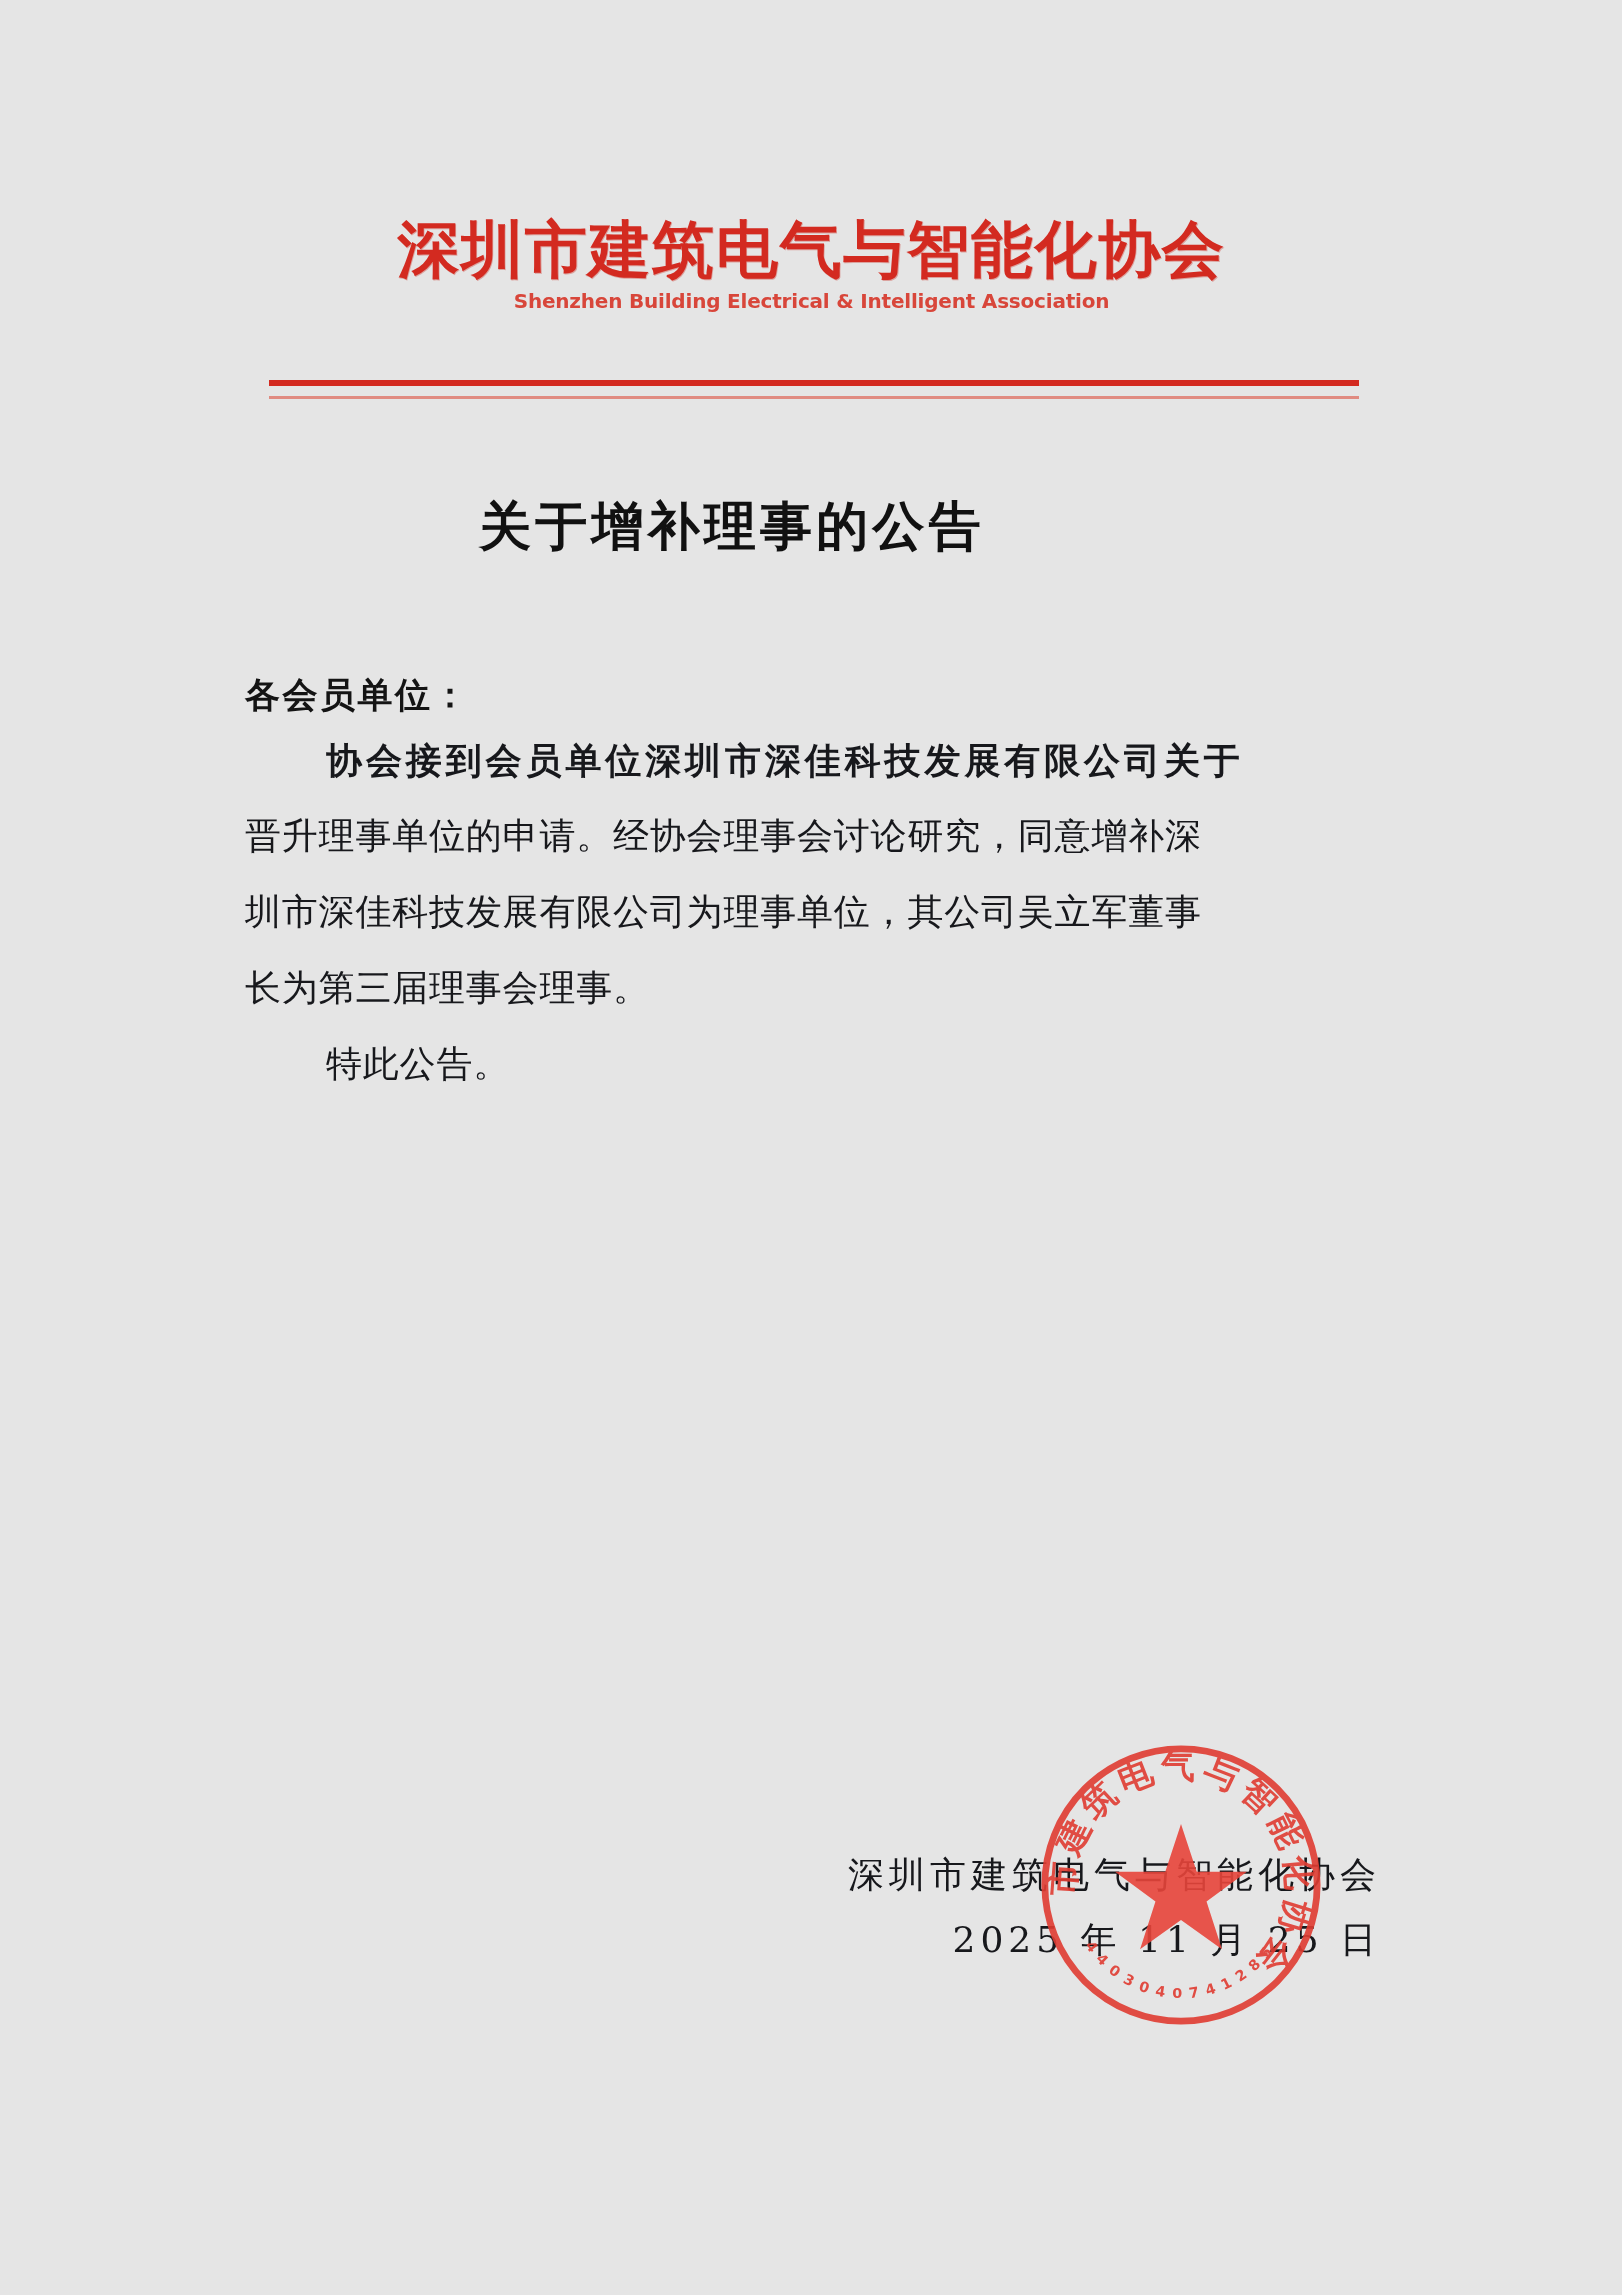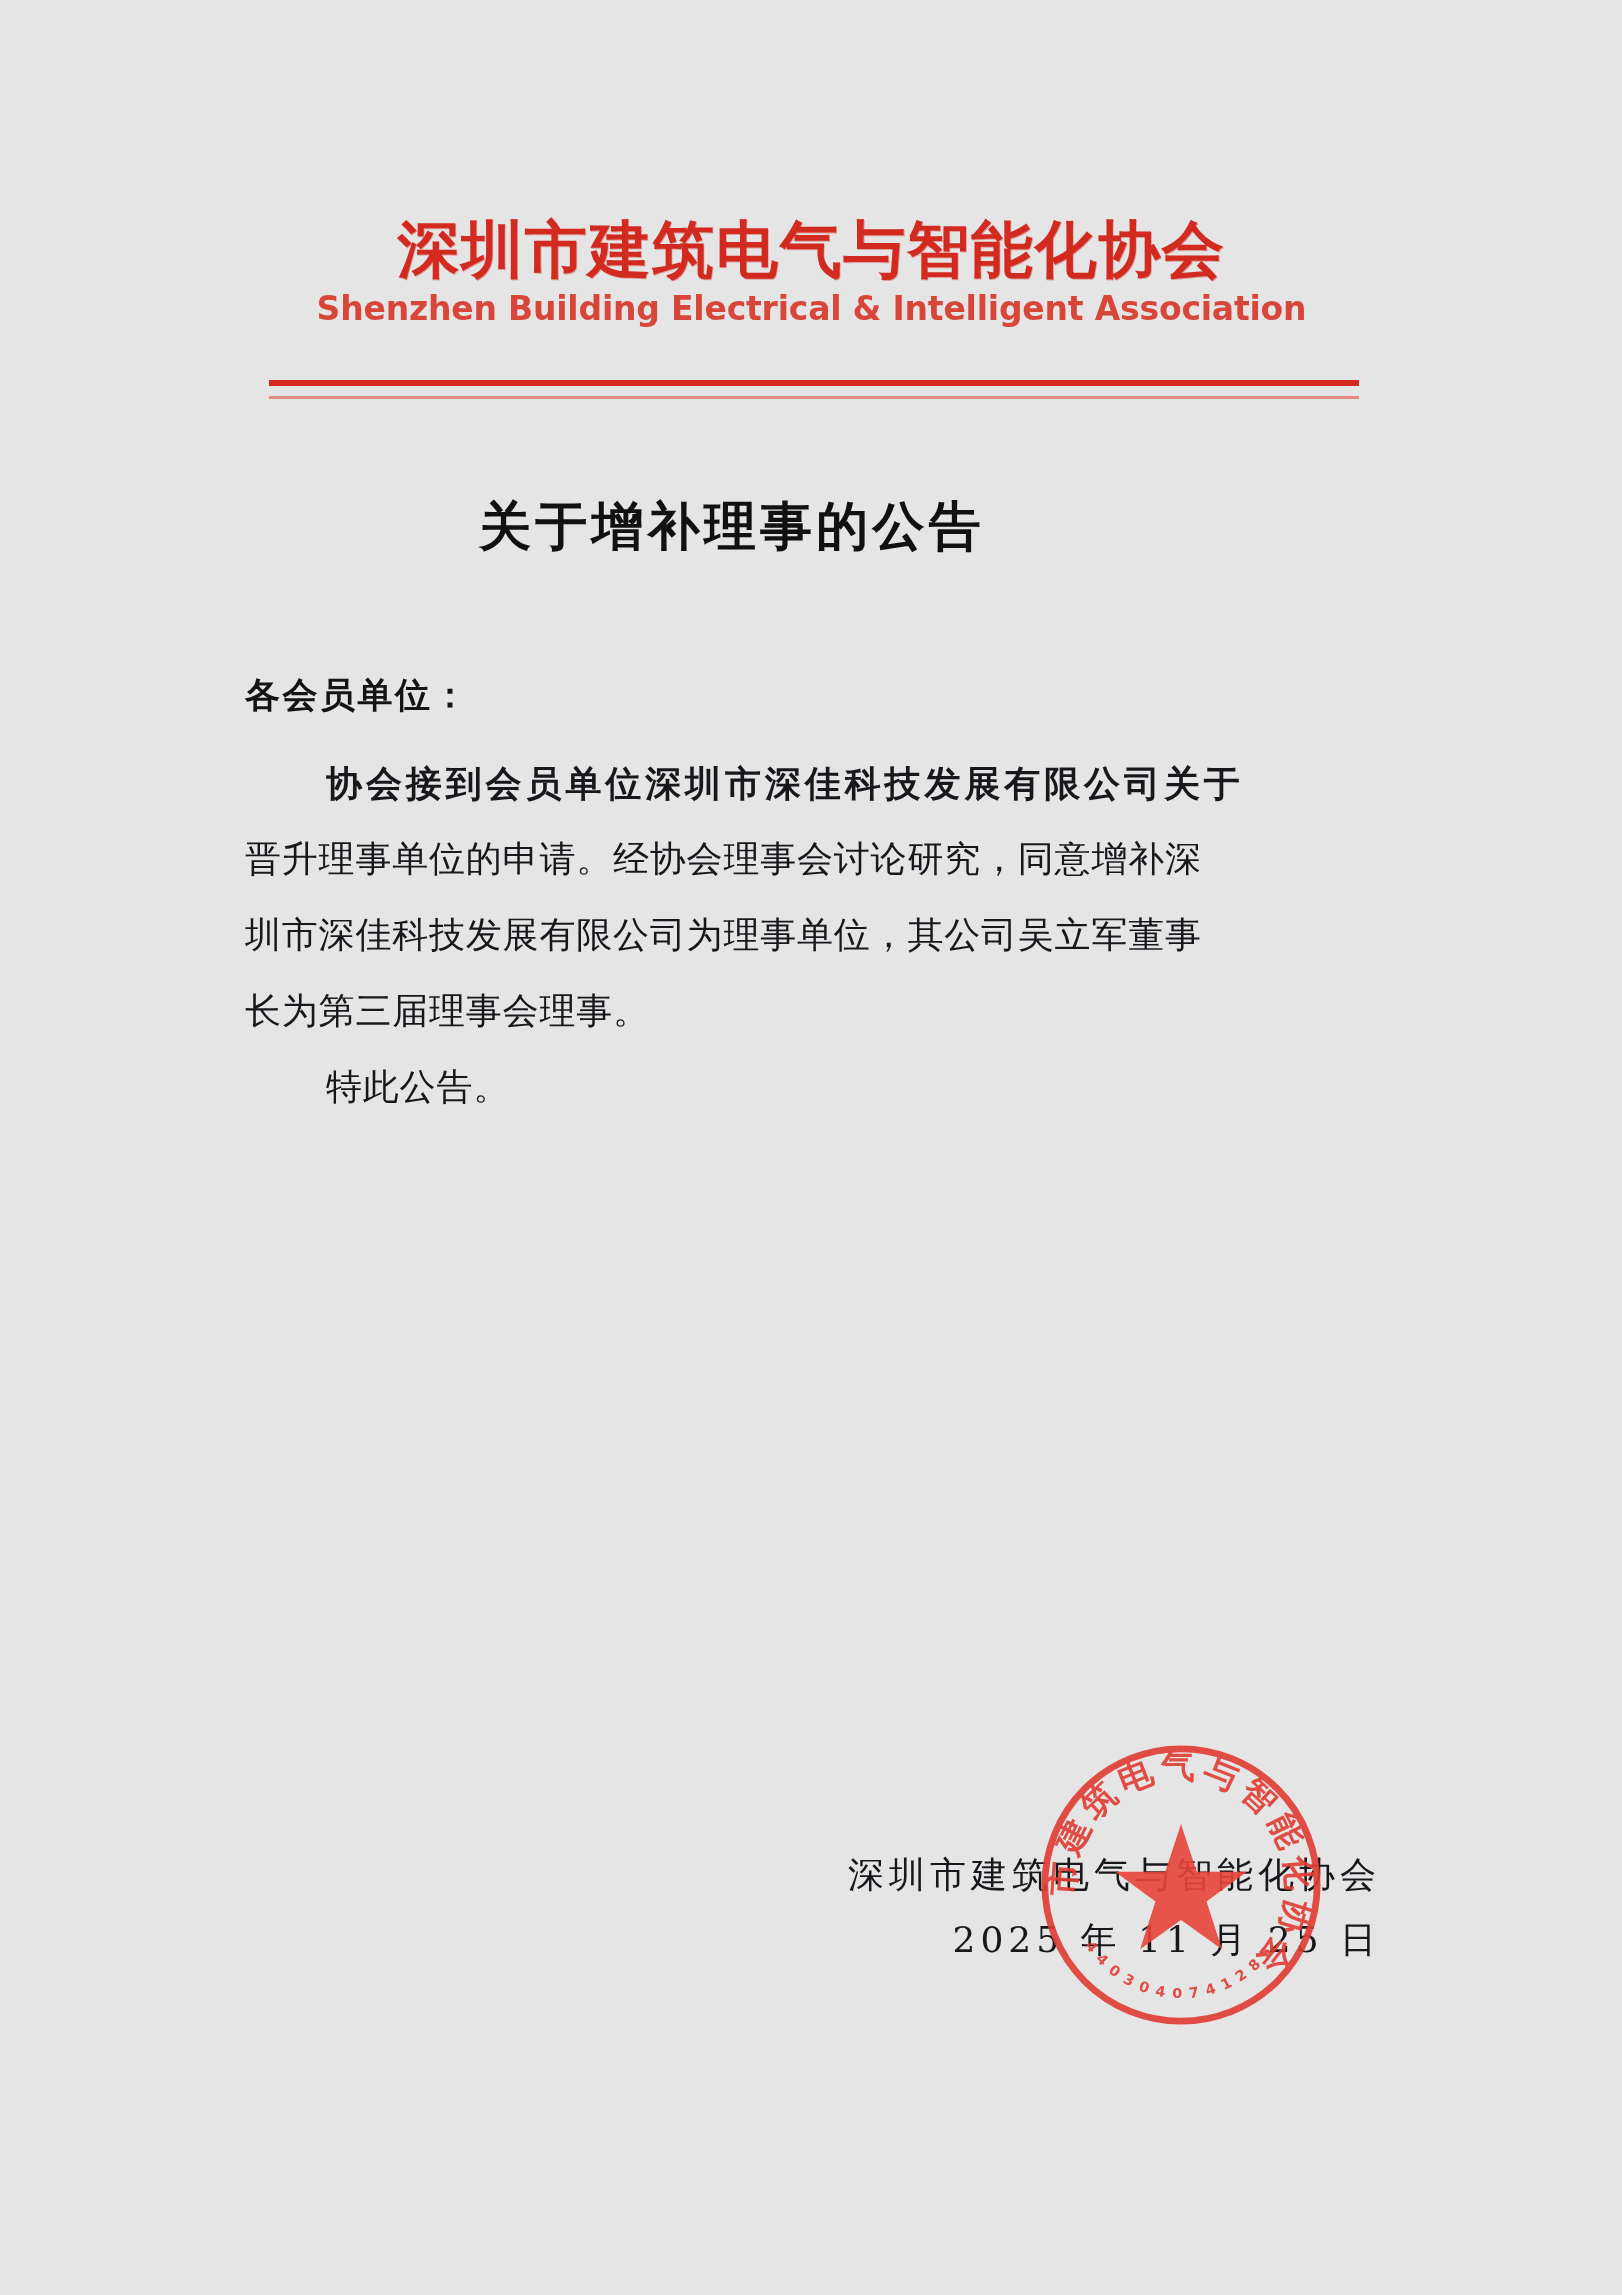--- a/index.html
+++ b/index.html
@@ -35,21 +35,21 @@
     letter-spacing: 1.7px;
     line-height: 1.02;
     color: #d32a20;
     text-shadow: 0.8px 0.8px 0 rgba(200,40,30,0.35);
     white-space: nowrap;
   }
   .lh-en {
     margin-top: 7.6px;
     font-family: "DejaVu Sans", "Liberation Sans", sans-serif;
     font-weight: 700;
-    font-size: 33px;
+    font-size: 20px;
     letter-spacing: -0.2px;
     color: #d8463a;
     white-space: nowrap;
   }
   .rule-wrap {
     position: absolute;
     left: 269px;
     top: 380px;
     width: 1090px;
   }
@@ -83,21 +83,21 @@
     left: 245px;
     top: 672px;
     width: 1133px;
   }
   .salutation {
     font-family: "DejaVu Serif", "Liberation Serif", serif;
     font-weight: 700;
     font-size: 35px;
     letter-spacing: 2.5px;
     color: #141414;
-    margin-bottom: 26px;
+    margin-bottom: 3px;
   }
   .para-line {
     font-family: "DejaVu Serif", "Liberation Serif", serif;
     font-size: 36px;
     line-height: 76px;
     letter-spacing: 0.8px;
     color: #17181c;
     white-space: pre;
   }
   .para-line.indent {

